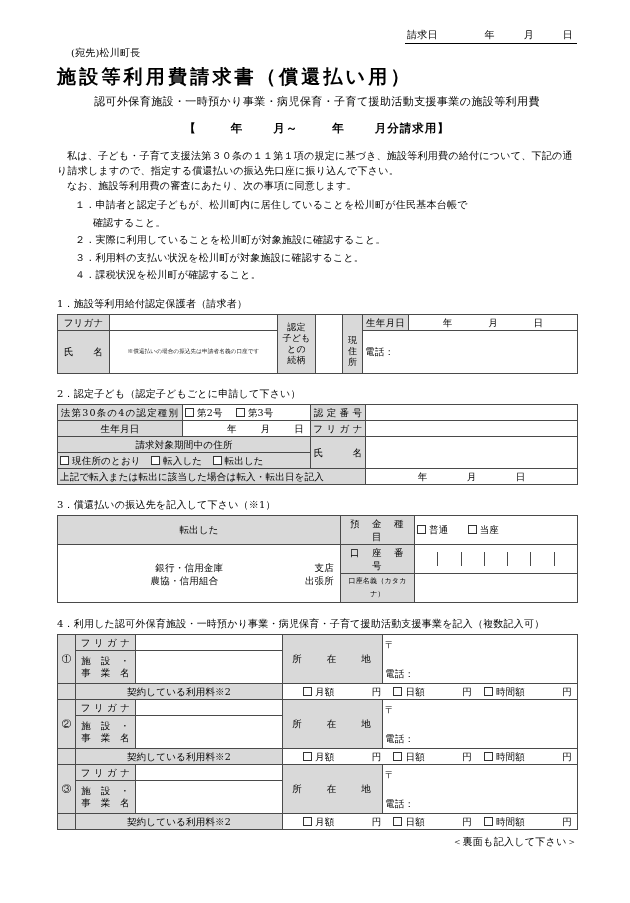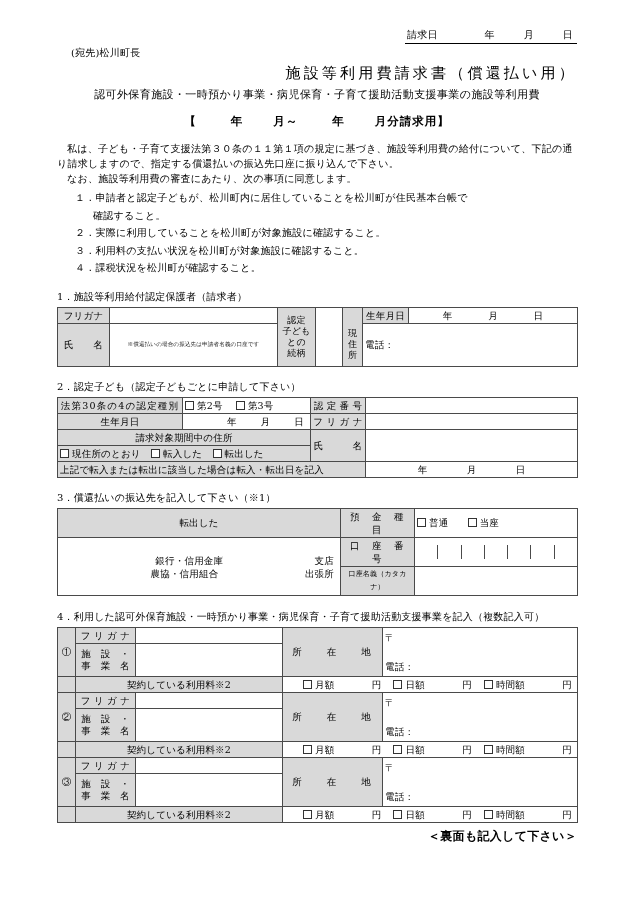--- a/index.html
+++ b/index.html
@@ -55,23 +55,23 @@
   .claim-date .cd-y { margin-left: 28px; }
   .claim-date .cd-m { margin-left: 10px; }
   .claim-date .cd-d { margin-left: 10px; padding-right: 4px; }
 
   .addressee {
     font-size: 10px;
     margin: 0 0 4px 14px;
     letter-spacing: 0.2px;
   }
   .main-title {
-    text-align: right;
-    font-size: 15px;
-    font-weight: normal;
+    text-align: left;
+    font-size: 19px;
+    font-weight: bold;
     letter-spacing: 3.2px;
     margin: 1px 0 4px 0;
   }
   .sub-title {
     text-align: center;
     font-size: 11px;
     letter-spacing: 0.4px;
     margin: 0 0 12px 0;
     font-family: Liberation Serif, serif;
   }
@@ -145,24 +145,23 @@
     background: #fff;
   }
   .footnote {
     font-size: 9.5px;
     margin: 3px 0 0 0;
     letter-spacing: 0.2px;
   }
   .footnote .ul { text-decoration: underline; }
   .tail-note {
     text-align: right;
-    font-size: 12px;
+    font-size: 10px;
     margin: 5px 0 0 0;
     letter-spacing: 0.3px;
-    font-weight: bold;
   }
   .acct-boxes { display: flex; height: 14px; }
   .acct-boxes .bx {
     flex: 1 1 0;
     border-right: 1px solid #4a4a4a;
   }
   .acct-boxes .bx:last-child { border-right: none; }
   .bank-line { display: flex; justify-content: space-between; padding: 0 4px; }
   .fee-row .chk { margin-left: 6px; }
 </style>

